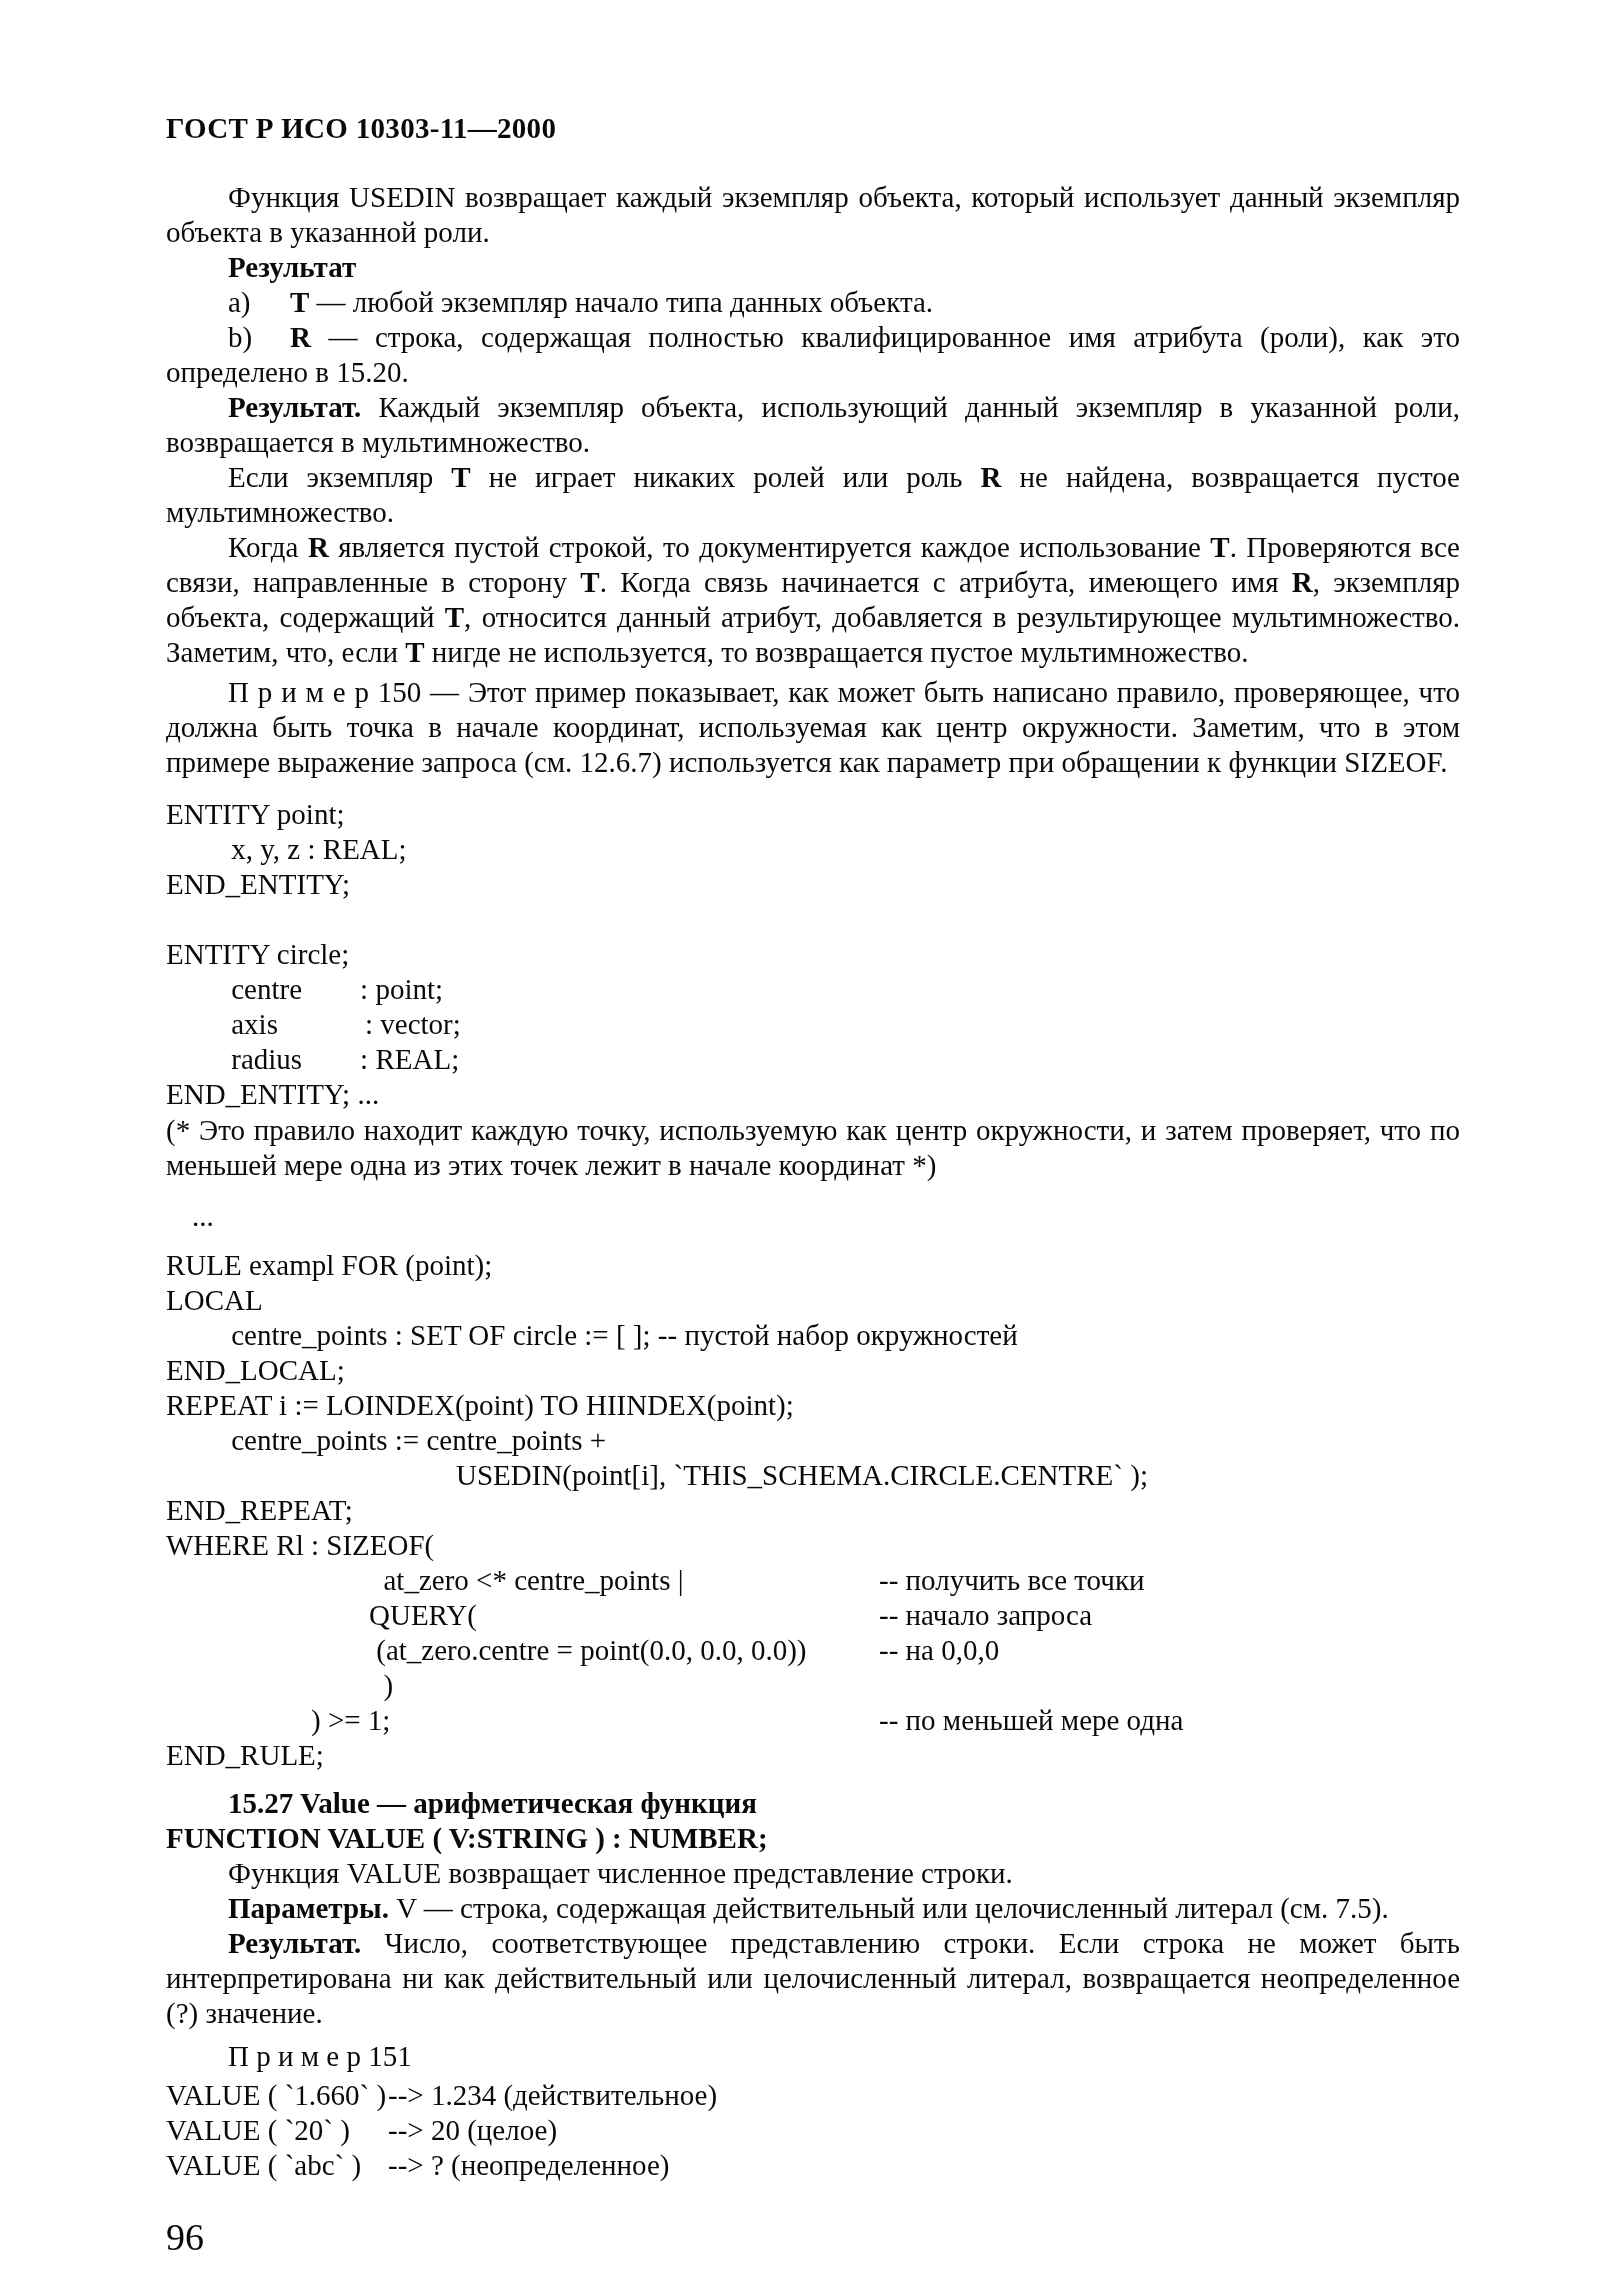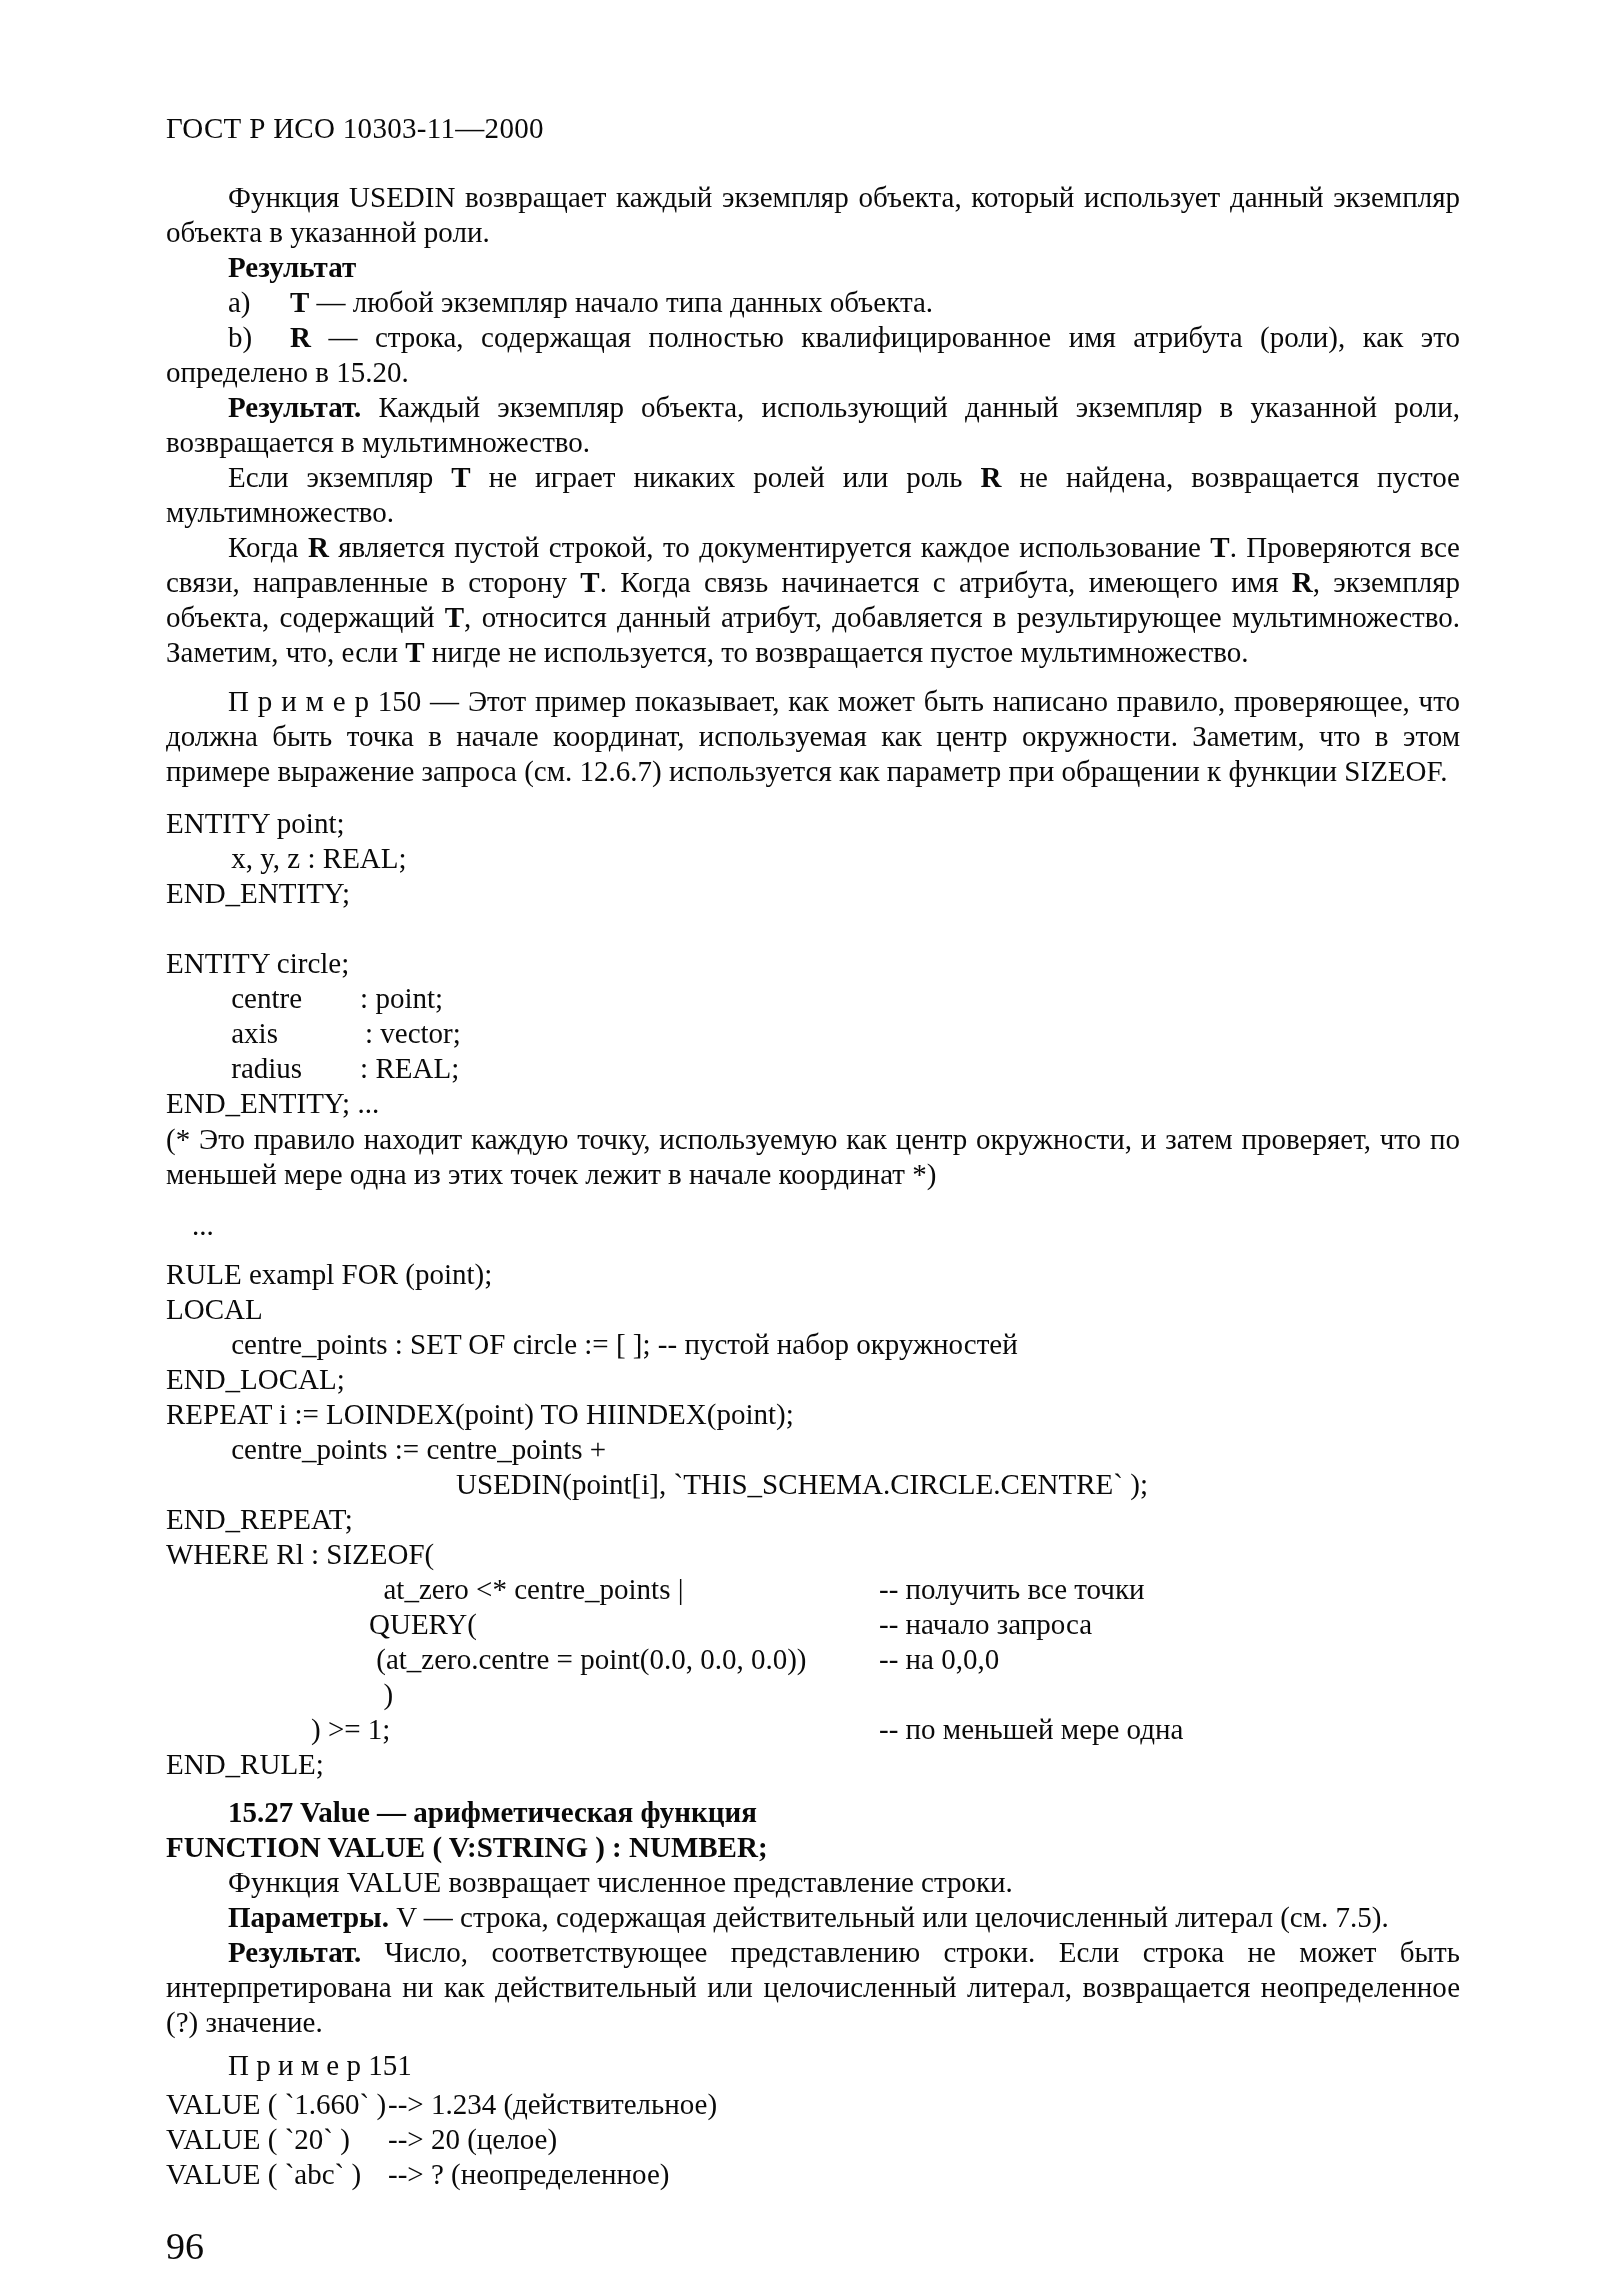--- a/index.html
+++ b/index.html
@@ -15,40 +15,40 @@
   }
   .content {
     position: absolute;
     left: 166px;
     top: 111px;
     width: 1294px;
     font-size: 29px;
     line-height: 35px;
   }
   .doc-header {
-    font-weight: normal;
+    font-weight: bold;
     font-size: 29px;
     letter-spacing: 0.3px;
     margin-bottom: 34px;
   }
   p { text-align: justify; }
   .ind { text-indent: 62px; }
   .bold { font-weight: bold; }
   b { font-weight: bold; }
   .marker { display: inline-block; width: 62px; text-indent: 0; }
   .codeblock { margin-top: 17px; }
   .codeblock.cb1 { margin-bottom: 1.3px; }
   .codeblock.cb2 { margin-top: 0; margin-bottom: 13px; }
   .code-line { white-space: pre-wrap; min-height: 35px; }
   .code-left { display: inline-block; min-width: 713px; white-space: pre; vertical-align: top; }
   .code-comment { white-space: pre; }
   .val-left { display: inline-block; min-width: 222px; white-space: pre; vertical-align: top; }
   .ellipsis-line { padding-left: 26px; margin-top: 15.7px; margin-bottom: 14.4px; }
   .section-heading { margin-top: 13px; }
-  .example-para { margin-top: 14px; margin-bottom: 5.2px; }
+  .example-para { margin-top: 5px; margin-bottom: 5.2px; }
   .example-label { margin-top: 7.9px; margin-bottom: 4px; }
   .values-block { margin-top: 0; }
   .pageno { margin-top: 37px; font-size: 38px; }
 </style>
 </head>
 <body>
 
 <div class="page">
   <div class="content">
 

